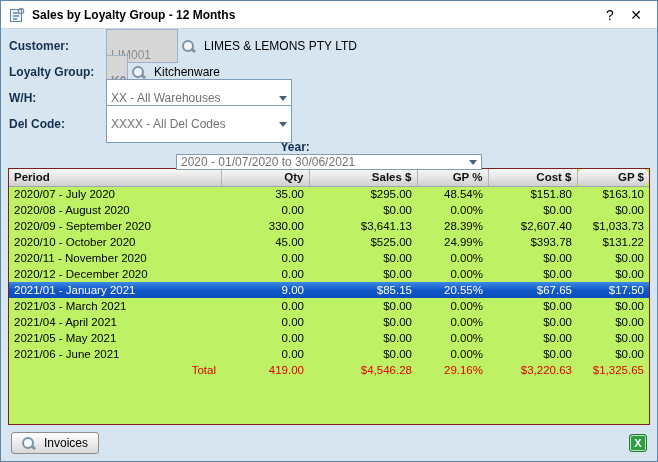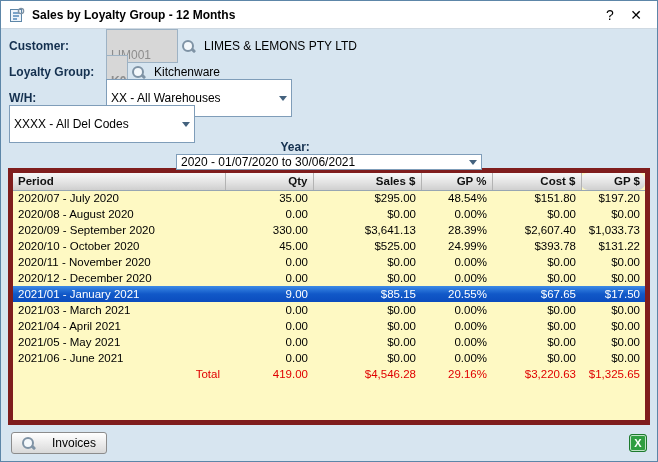--- a/index.html
+++ b/index.html
@@ -48,36 +48,36 @@
   }
   .mag::after{
     content:""; position:absolute; left:11px; top:11px;
     width:5px; height:2.5px; background:#7f93a5;
     transform:rotate(45deg); border-radius:1px;
   }
   .plainval{ font-size:12px; color:#000; margin-left:8px; }
 
   .combo{
     height:38px; background:#fff; border:1px solid #7f9db9;
-    display:flex; align-items:center; font-size:12px; color:#000000;
+    display:flex; align-items:center; font-size:12px; color:#737373;
     padding:0 4px; position:relative;
   }
   .combo .ctext{ flex:1; overflow:hidden; white-space:nowrap; }
   .combo .arrow{
     width:0; height:0; margin-left:4px;
     border-left:4px solid transparent; border-right:4px solid transparent;
     border-top:5px solid #44627e;
   }
   .combo.w-mid{ width:186px; }
   .combo.w-year{ width:306px; }
 
   
   .grid-wrap{
-    flex:1 1 auto; margin:0 7px; background:#fef9c3;
-    border:5px solid #7f1d1d; overflow:hidden;
+    flex:1 1 auto; margin:0 7px; background:#bef264;
+    border:1px solid #7f1d1d; overflow:hidden;
   }
   table{ border-collapse:collapse; width:100%; table-layout:fixed; }
   col.c-period{ width:212px; }
   col.c-qty{ width:88px; }
   col.c-sales{ width:108px; }
   col.c-gpp{ width:71px; }
   col.c-cost{ width:89px; }
   thead th{
     height:17px; font-size:11.5px; font-weight:bold; color:#111;
     background:linear-gradient(180deg,#f8f8f8 0%,#e3e3e3 55%,#cfcfcf 100%);
@@ -96,21 +96,21 @@
     color:#fff;
   }
   tr.total-row td{ color:#e00000;text-align:right; }
 
   
   .footer{
     flex:0 0 36px; display:flex; align-items:center; justify-content:space-between;
     padding:0 10px;
   }
   .btn{
-    height:22px; display:inline-flex; align-items:center; gap:16px;
+    height:22px; display:inline-flex; align-items:center; gap:8px;
     padding:0 10px 0 6px; font-size:12px; color:#000;
     background:linear-gradient(180deg,#ffffff 0%,#eeeeee 45%,#d9d9d9 100%);
     border:1px solid #8c8c8c; border-radius:3px; cursor:default;
   }
   .excel-btn{
     width:18px; height:18px; border-radius:3px;
     background:#2f9e41; border:1px solid #1d7a2e;
     display:flex; align-items:center; justify-content:center;
     color:#fff; font-size:11px; font-weight:bold;
     font-family:"Liberation Sans", sans-serif;
@@ -155,20 +155,21 @@
 
     <div class="form-row">
       <span class="lbl">W/H:</span>
       <span class="combo w-mid">
         <span class="ctext">XX - All Warehouses</span>
         <span class="arrow"></span>
       </span>
     </div>
 
     <div class="form-row">
+      <span class="lbl">Del Code:</span>
       <span class="combo w-mid">
         <span class="ctext">XXXX - All Del Codes</span>
         <span class="arrow"></span>
       </span>
     </div>
 
     <div class="form-row">
       <span class="lbl">Year:</span>
       <span class="combo w-year">
         <span class="ctext">2020 - 01/07/2020 to 30/06/2021</span>
@@ -198,21 +199,21 @@
           <th>GP $</th>
         </tr>
       </thead>
       <tbody id="grid-body">
           <tr class="data-row">
             <td>2020/07 - July 2020</td>
             <td>35.00</td>
             <td>$295.00</td>
             <td>48.54%</td>
             <td>$151.80</td>
-            <td>$197.20</td>
+            <td>$163.10</td>
           </tr>
           <tr class="data-row">
             <td>2020/08 - August 2020</td>
             <td>0.00</td>
             <td>$0.00</td>
             <td>0.00%</td>
             <td>$0.00</td>
             <td>$0.00</td>
           </tr>
           <tr class="data-row">

